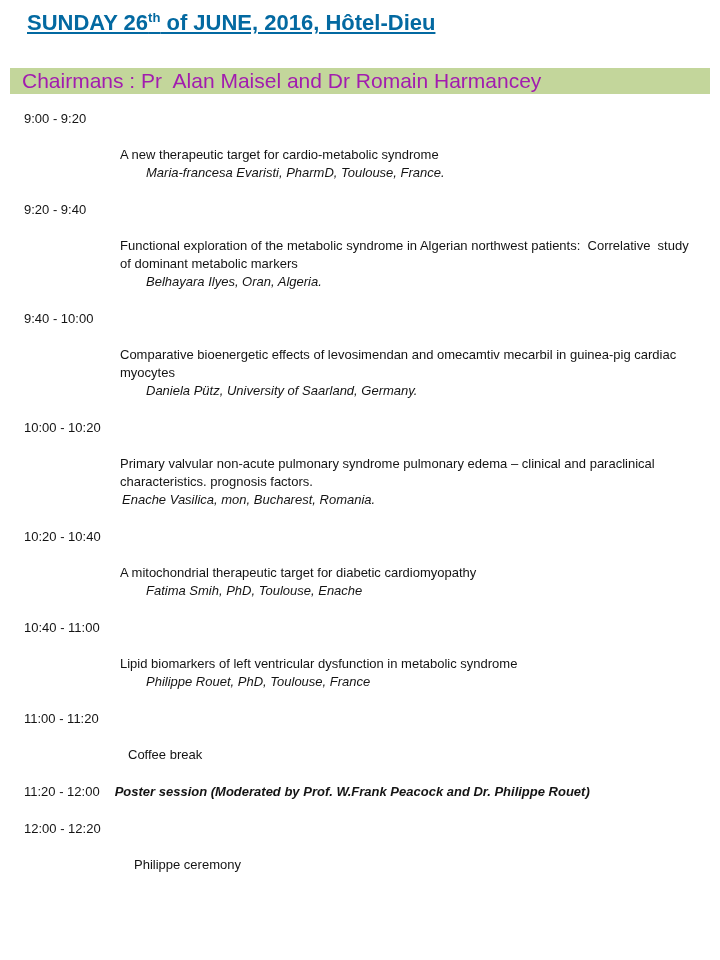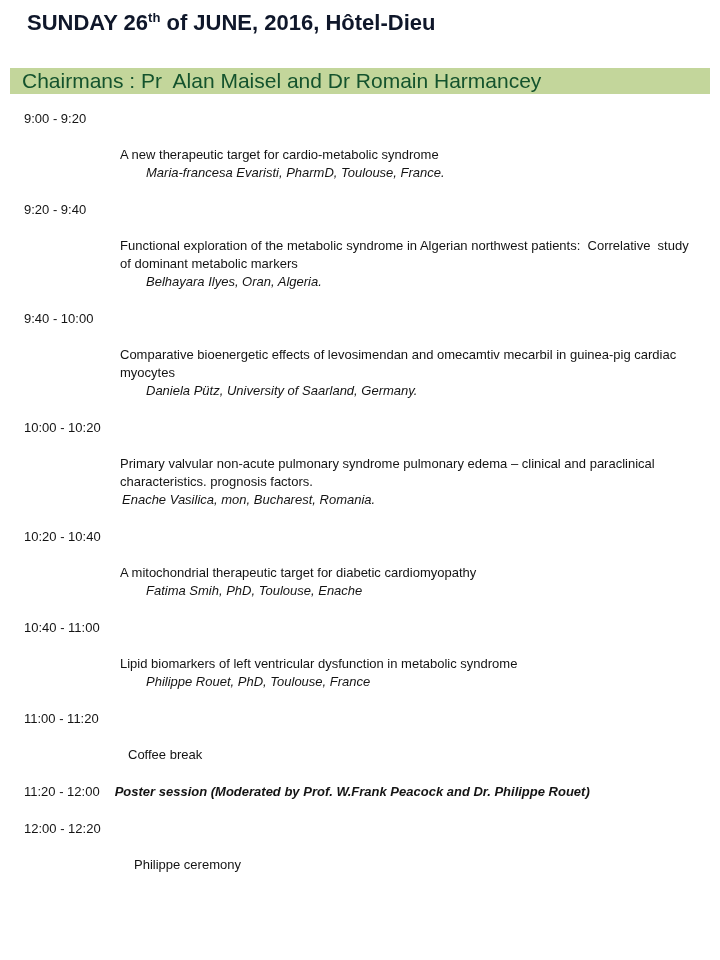--- a/index.html
+++ b/index.html
@@ -4,32 +4,33 @@
 <style>
   html, body { margin: 0; padding: 0; background: #ffffff; }
   body {
     width: 720px; height: 960px; overflow: hidden;
     font-family: "Liberation Sans", sans-serif;
     color: #141414;
   }
   .page-title {
     margin: 10px 0 0 27px;
     font-size: 22px; line-height: 26px; font-weight: bold;
-    color: #0f172a;
+    color: #0369a1;
     white-space: pre-wrap;
+    text-decoration: underline;
   }
   .page-title sup {
     font-size: 13px; line-height: 0; vertical-align: super; font-weight: bold;
   }
   .banner {
     box-sizing: border-box;
     margin: 32px 0 0 10px;
     width: 700px; height: 26px;
     background: #c3d69b;
-    color: #14532d;
+    color: #a21caf;
     font-size: 21px; line-height: 26px;
     padding-left: 12px;
     white-space: pre;
     overflow: hidden;
   }
   .schedule {
     padding: 16px 20px 0 24px;
     font-size: 13px; line-height: 18px;
   }
   .row { display: flex; margin-bottom: 19px; }

